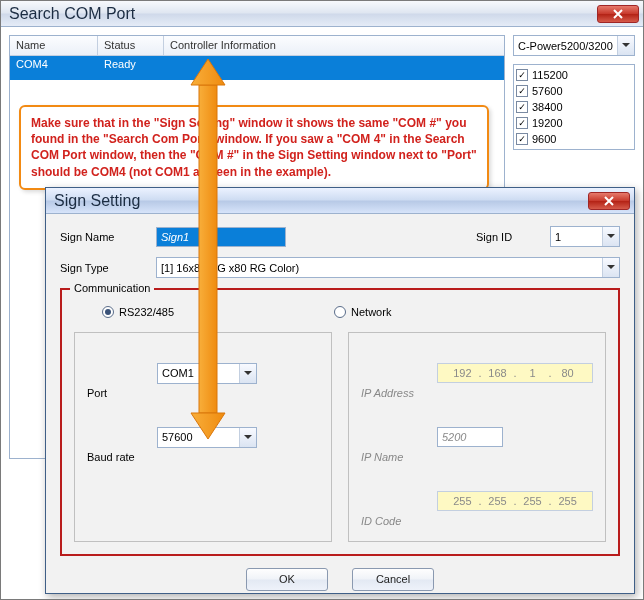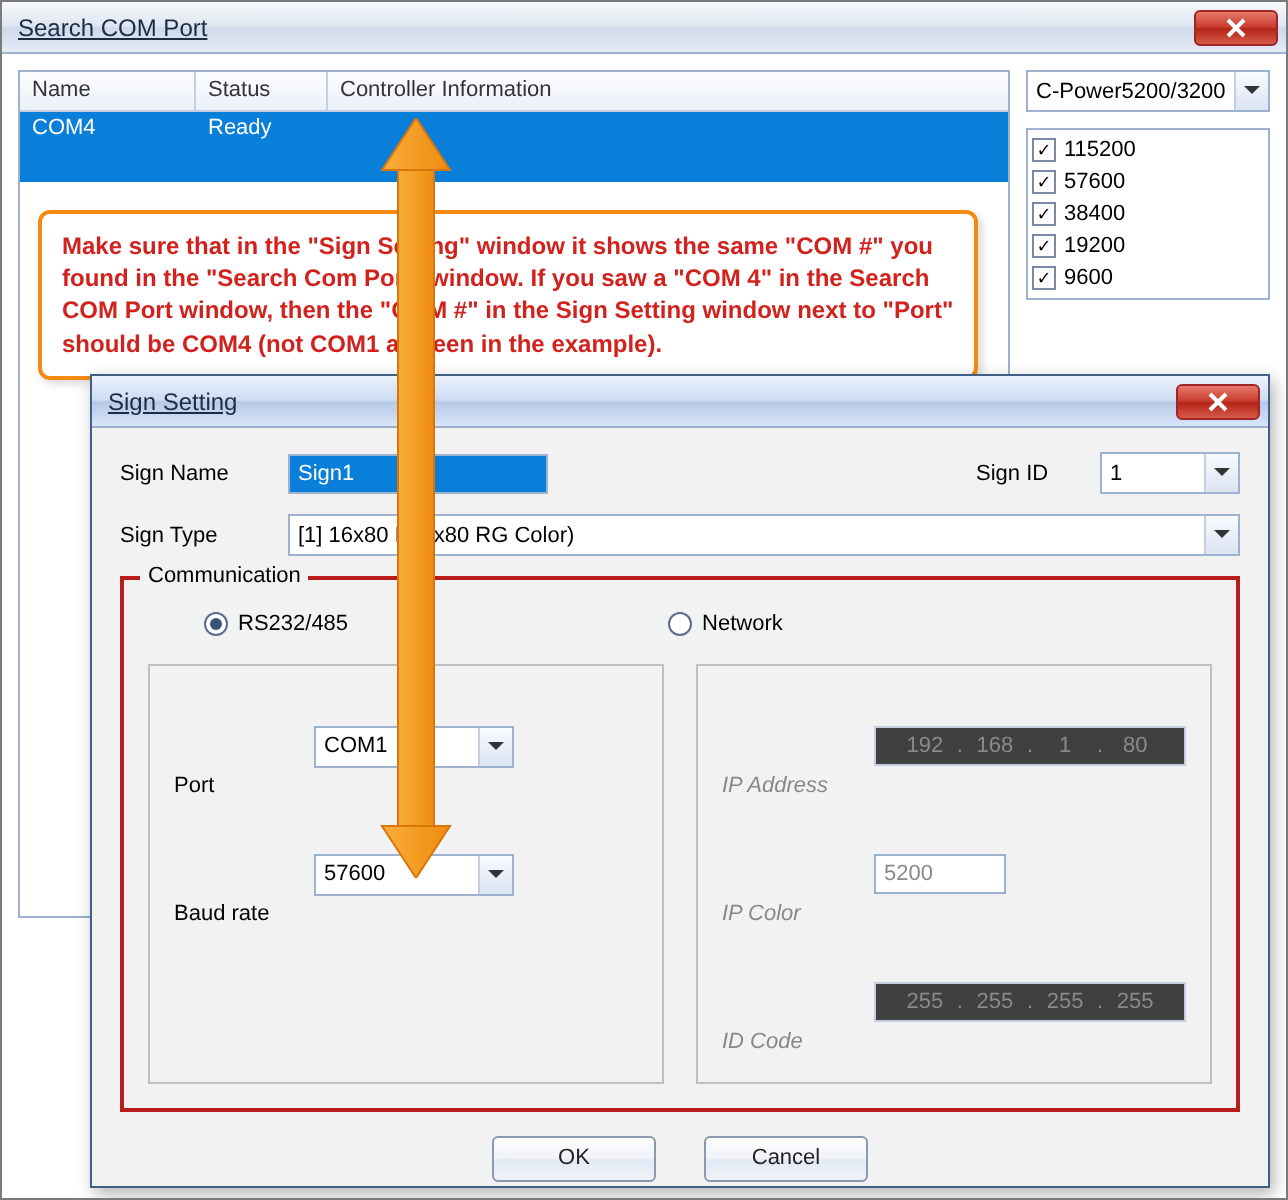--- a/index.html
+++ b/index.html
@@ -23,22 +23,21 @@
     display: flex;
     align-items: center;
     padding: 0 4px 0 8px;
     position: relative;
   }
   .titlebar.inner {
     background: linear-gradient(#ecf2ff, #cedcf2 48%, #b7c9e6 52%, #d7e4fa);
   }
   .titlebar .title {
     color: #1b2c42;
-    font-size: 12px;
-    text-decoration: underline;
+    font-size: 16px;
   }
   .close-btn {
     margin-left: auto;
     width: 42px;
     height: 18px;
     border: 1px solid #9f2626;
     border-radius: 3px;
     background: linear-gradient(#e67a6c, #c83a2d 48%, #b42316 52%, #d65a4a);
     color: #fff;
     text-align: center;
@@ -71,21 +70,21 @@
   .thead .th {
     padding: 3px 6px;
     border-right: 1px solid #c3cfe0;
     color: #333;
   }
   .th.name { width: 88px; }
   .th.status { width: 66px; }
   .th.ctrl { flex: 1; border-right: none; }
   .trow {
     display: flex;
-    height: 35px;
+    height: 24px;
   }
   .trow.selected { background: #0a7fd9; color: #fff; }
   .trow .td { padding: 2px 6px; }
   .td.name { width: 88px; }
   .td.status { width: 66px; }
   .td.ctrl { flex: 1; }
 
   .side-pane {
     width: 122px;
     display: flex;
@@ -187,31 +186,32 @@
     border: 1px solid #3f5f87;
     box-shadow: 2px 3px 8px rgba(0,0,0,.3);
     z-index: 10;
   }
   .win2 .body {
     padding: 12px 14px 8px 14px;
   }
   .row {
     display: flex;
     align-items: center;
-    gap: 12px;
+    gap: 24px;
     margin-bottom: 10px;
   }
   .lbl { width: 72px; text-align: left; }
   .input {
     height: 20px;
     border: 1px solid #9db2ce;
     background: #fff;
     padding: 0 4px;
     display: flex;
     align-items: center;
+    font-style: italic;
   }
   .input.sel { background: #0a7fd9; color: #fff; }
 
   .fieldset {
     border: 2px solid #b91c1c;
     padding: 10px 12px 12px 12px;
     margin-top: 4px;
     position: relative;
   }
   .fieldset > .legend {
@@ -244,21 +244,21 @@
     flex: 1;
   }
   .panel .prow {
     display: flex; align-items: center; gap: 6px; margin-bottom: 12px;
   }
   .panel .plbl { width: 64px; margin-top: 40px; }
   .panel.right .plbl { width: 70px; }
   .ip-input {
     height: 20px; flex: 1;
     border: 1px solid #c3cfe0;
-    background: #404040;
+    background: #fef9c3;
     color: #8a8a8a;
     display: flex; align-items: center; justify-content: center;
     gap: 3px;
     font-family: inherit;
   }
   .ip-input .seg { width: 26px; text-align: center; }
   .panel.right { color: #555; }
   .panel.right .plbl { color: #888; font-style: italic; }
 
   .actions {
@@ -413,21 +413,21 @@
           <div class="prow">
             <span class="plbl">IP Address</span>
             <div class="ip-input">
               <span class="seg">192</span>.
               <span class="seg">168</span>.
               <span class="seg">1</span>.
               <span class="seg">80</span>
             </div>
           </div>
           <div class="prow">
-            <span class="plbl">IP Color</span>
+            <span class="plbl">IP Name</span>
             <div class="input" style="width:66px;color:#8a8a8a">
               <span>5200</span>
             </div>
           </div>
           <div class="prow" style="margin-bottom:0">
             <span class="plbl">ID Code</span>
             <div class="ip-input">
               <span class="seg">255</span>.
               <span class="seg">255</span>.
               <span class="seg">255</span>.

